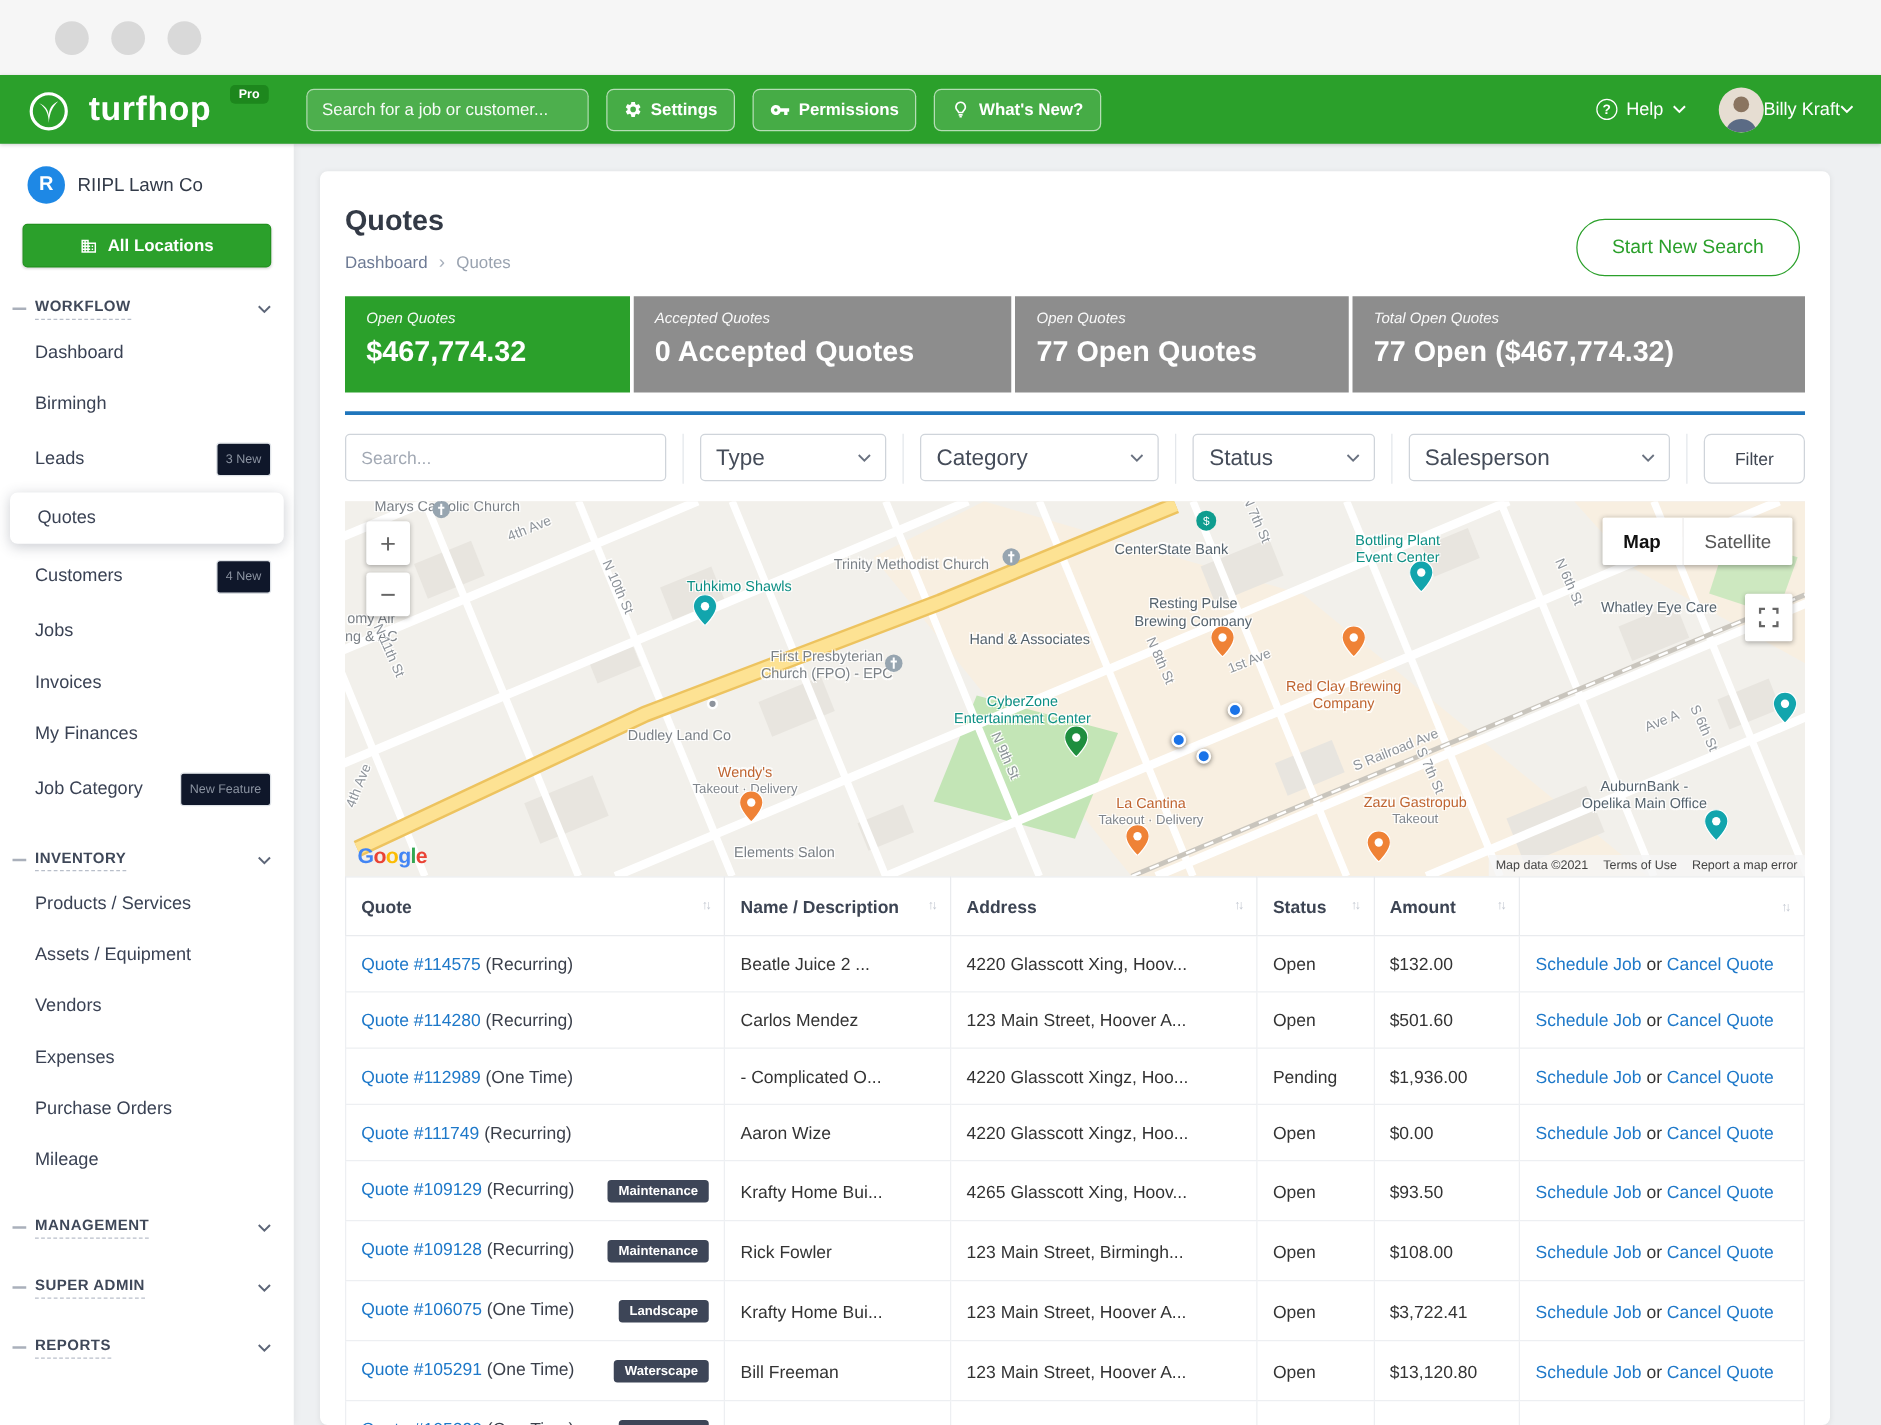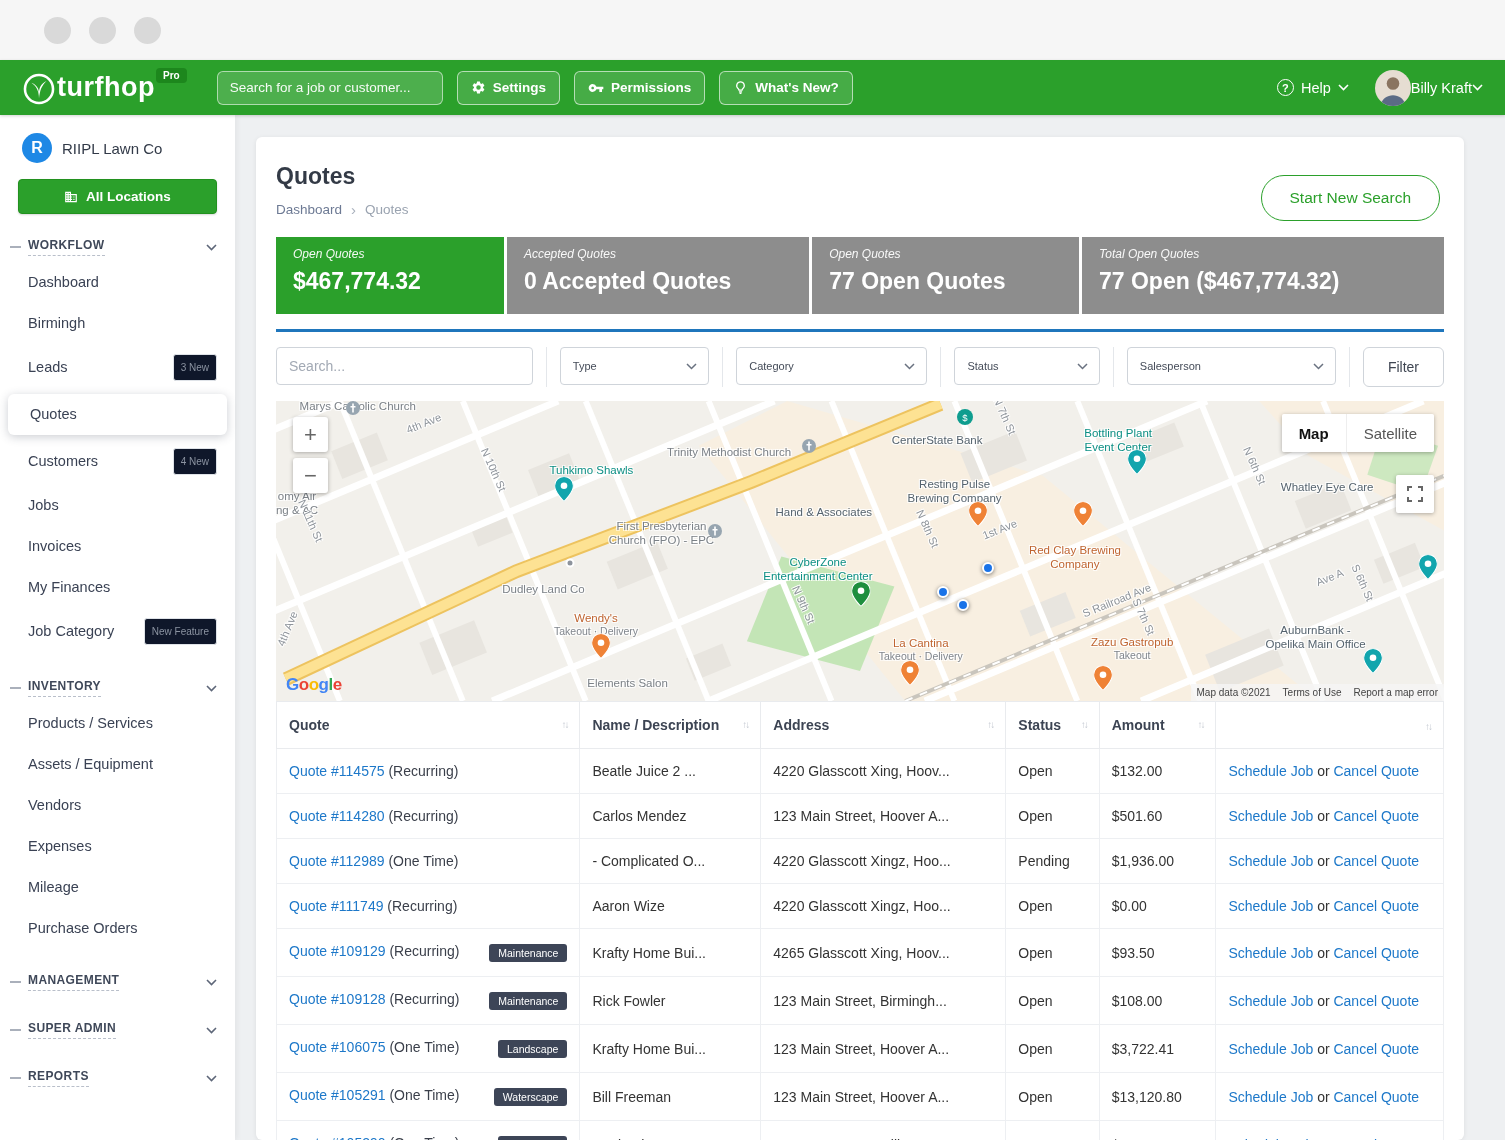--- a/index.html
+++ b/index.html
@@ -14,21 +14,21 @@
   *{box-sizing:border-box;margin:0;padding:0}
   html,body{width:1505px;height:1140px;overflow:hidden}
   body{font-family:"Liberation Sans",sans-serif;background:#eef0f2;color:var(--ink)}
 
   
   .window-bar{height:60px;background:#f6f6f6;display:flex;align-items:center;padding-left:44px;gap:18px}
   .win-dot{width:27px;height:27px;border-radius:50%;background:#d9d9d9}
 
   
   .topbar{height:55px;background:var(--green);display:flex;align-items:center;padding:0 22px;gap:14px;box-shadow:0 1px 3px rgba(0,0,0,.18);position:relative;z-index:5}
-  .brand{display:flex;align-items:flex-start;gap:1px;margin-right:16px;cursor:pointer}
+  .brand{display:flex;align-items:flex-start;gap:15px;margin-right:16px;cursor:pointer}
   .brand svg{margin-top:2px}
   .brand-text{font-size:27px;font-weight:700;color:#fff;letter-spacing:.5px;line-height:34px}
   .brand-pro{font-size:10px;font-weight:700;color:#fff;background:var(--green-dark);border-radius:4px;padding:2px 7px;margin-top:-2px}
   .topbar-search input{width:226px;height:34px;border-radius:6px;border:1px solid rgba(255,255,255,.55);background:rgba(255,255,255,.16);color:#fff;padding:0 12px;font-size:13.5px;font-family:inherit;outline:none}
   .topbar-search input::placeholder{color:rgba(255,255,255,.95)}
   .tb-btn{height:34px;display:flex;align-items:center;gap:7px;padding:0 13px;border-radius:6px;border:1px solid rgba(255,255,255,.6);background:rgba(255,255,255,.13);color:#fff;font-size:13.5px;font-weight:700;font-family:inherit;cursor:pointer}
   .topbar-right{margin-left:auto;display:flex;align-items:center;gap:26px}
   .help{display:flex;align-items:center;gap:7px;color:#fff;font-size:14.5px;cursor:pointer}
   .qmark{width:17px;height:17px;border:1.6px solid #fff;border-radius:50%;display:flex;align-items:center;justify-content:center;font-size:11px;font-weight:700}
   .user{display:flex;align-items:center;color:#fff;font-size:14.5px;cursor:pointer}
@@ -70,21 +70,21 @@
   .stat:nth-child(4){flex:379}
   .stat-label{font-style:italic;font-size:12px;opacity:.95}
   .stat-value{font-size:23px;font-weight:700;margin-top:7px;white-space:nowrap}
   .blue-line{height:3px;background:var(--blue-line);margin-top:15px}
 
   
   .filters{display:flex;align-items:flex-start;padding:15px 0 14px}
   .filter-search{width:258px;height:38px;border:1px solid #cfd4da;border-radius:4px;padding:0 12px;font-size:14px;color:#555;font-family:inherit;outline:none}
   .filter-search::placeholder{color:#a2a9b4}
   .fdiv{width:1px;height:40px;background:#e4e7eb;margin:0 13px}
-  .select{height:38px;border:1px solid #cfd4da;border-radius:4px;background:#fff;display:flex;align-items:center;justify-content:space-between;padding:0 11px 0 12px;font-size:11px;color:#454c59;cursor:pointer}
+  .select{height:38px;border:1px solid #cfd4da;border-radius:4px;background:#fff;display:flex;align-items:center;justify-content:space-between;padding:0 11px 0 12px;font-size:18px;color:#454c59;cursor:pointer}
   .sel-0{width:150px}.sel-1{width:192px}.sel-2{width:146px}.sel-3{width:210px}
   .filter-btn{height:40px;padding:0 24px;border:1px solid #cfd4da;border-radius:6px;background:#fff;font-size:14px;color:#3f4652;font-family:inherit;cursor:pointer}
 
   
   .map{position:relative;height:300px;background:#f2f0eb;overflow:hidden}
   .map svg.basemap{position:absolute;inset:0;width:100%;height:100%}
   .map-label{position:absolute;font-size:11.5px;line-height:1.25;text-align:center;white-space:nowrap;z-index:3;
     text-shadow:1px 1px 0 rgba(255,255,255,.9),-1px -1px 0 rgba(255,255,255,.9),1px -1px 0 rgba(255,255,255,.9),-1px 1px 0 rgba(255,255,255,.9)}
   .lbl-poi{color:#bf6430}
   .lbl-shop{color:#0c8f84}
@@ -114,21 +114,21 @@
   .quotes-table th{font-size:14px;font-weight:700;color:#3c4453;text-align:left;padding:15px 12px;border:1px solid #e9ebee;background:#fff}
   .quotes-table th:nth-child(1){width:26%}
   .quotes-table th:nth-child(2){width:15.5%}
   .quotes-table th:nth-child(3){width:21%}
   .quotes-table th:nth-child(4){width:8%}
   .quotes-table th:nth-child(5){width:10%}
   .sort{float:right;font-size:10px;color:#c3c8d1;letter-spacing:-2px;margin-top:2px;cursor:pointer}
   .quotes-table td{font-size:14px;color:#333;padding:14px 12px;border:1px solid #edeff2;background:#fff;white-space:nowrap}
   .blue-link{color:var(--link);text-decoration:none;cursor:pointer}
   .qtype{color:#3a3f4a}
-  .tag{float:right;background:#3d4557;color:#fff;font-size:10.5px;font-weight:400;padding:3px 9px;border-radius:3px;margin-top:1px}
+  .tag{float:right;background:#3d4557;color:#fff;font-size:10.5px;font-weight:700;padding:3px 9px;border-radius:3px;margin-top:1px}
   .or{color:#333}
 </style>
 </head>
 <body>
 
 <div class="window-bar">
   <span class="win-dot"></span>
   <span class="win-dot"></span>
   <span class="win-dot"></span>
 </div>
@@ -251,24 +251,24 @@
         <div class="nav-item">
           <span>Assets / Equipment</span>
         </div>
         <div class="nav-item">
           <span>Vendors</span>
         </div>
         <div class="nav-item">
           <span>Expenses</span>
         </div>
         <div class="nav-item">
+          <span>Purchase Orders</span>
+        </div>
+        <div class="nav-item">
           <span>Mileage</span>
-        </div>
-        <div class="nav-item">
-          <span>Purchase Orders</span>
         </div>
         <div class="nav-section">
           <span class="dash"></span>
           <span class="nav-sec-label">MANAGEMENT</span>
           <svg class="chev" width="11" height="7" viewBox="0 0 11 7">
             <polyline points="1,1 5.5,5.5 10,1" fill="none" stroke="#5d6678" stroke-width="1.6"></polyline>
           </svg>
         </div>
         <div class="nav-section">
           <span class="dash"></span>

